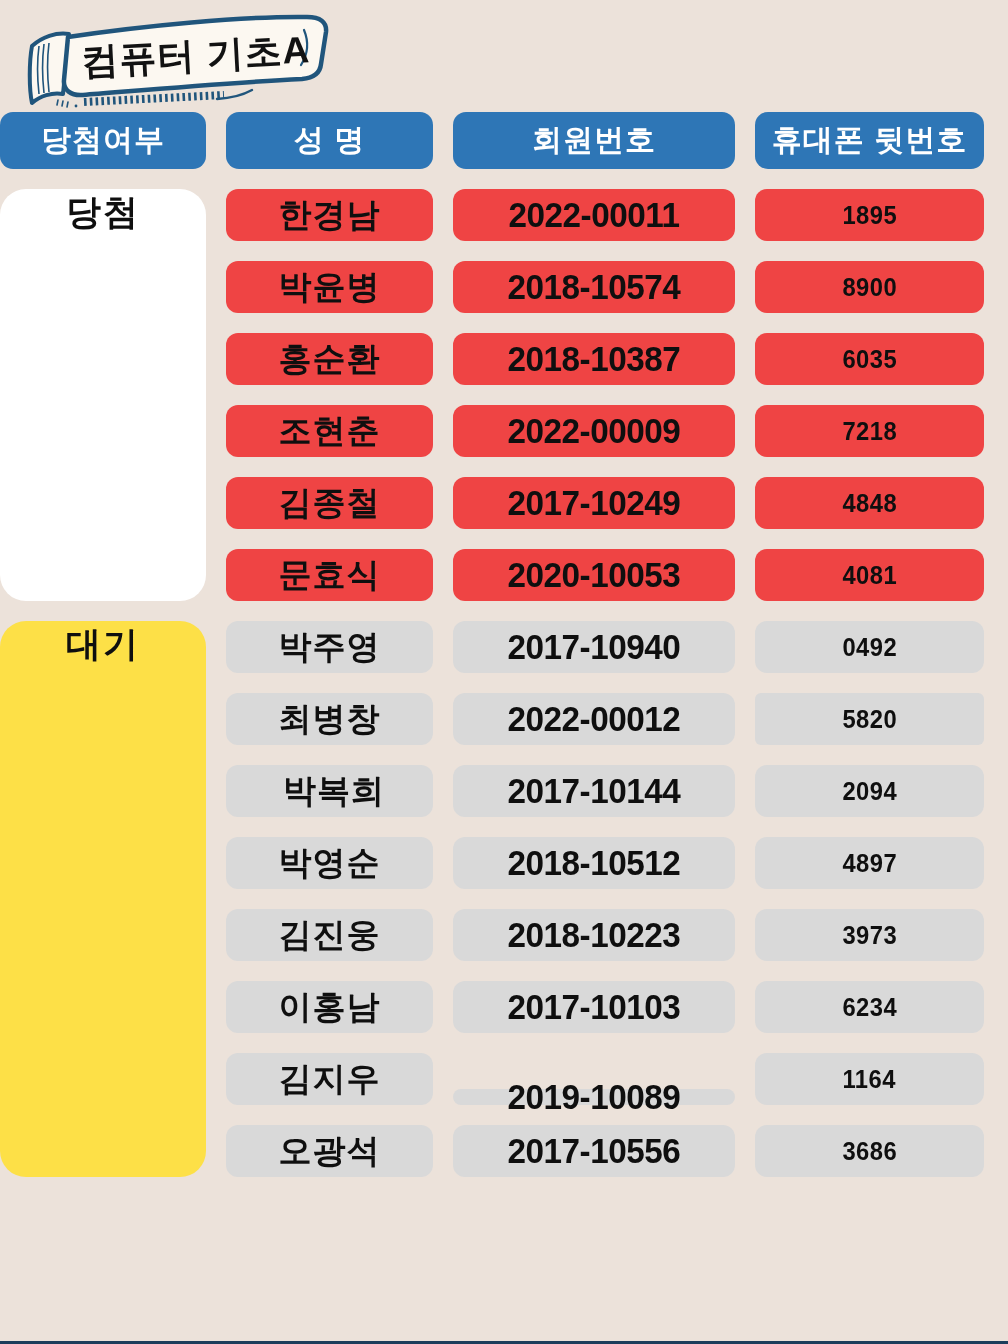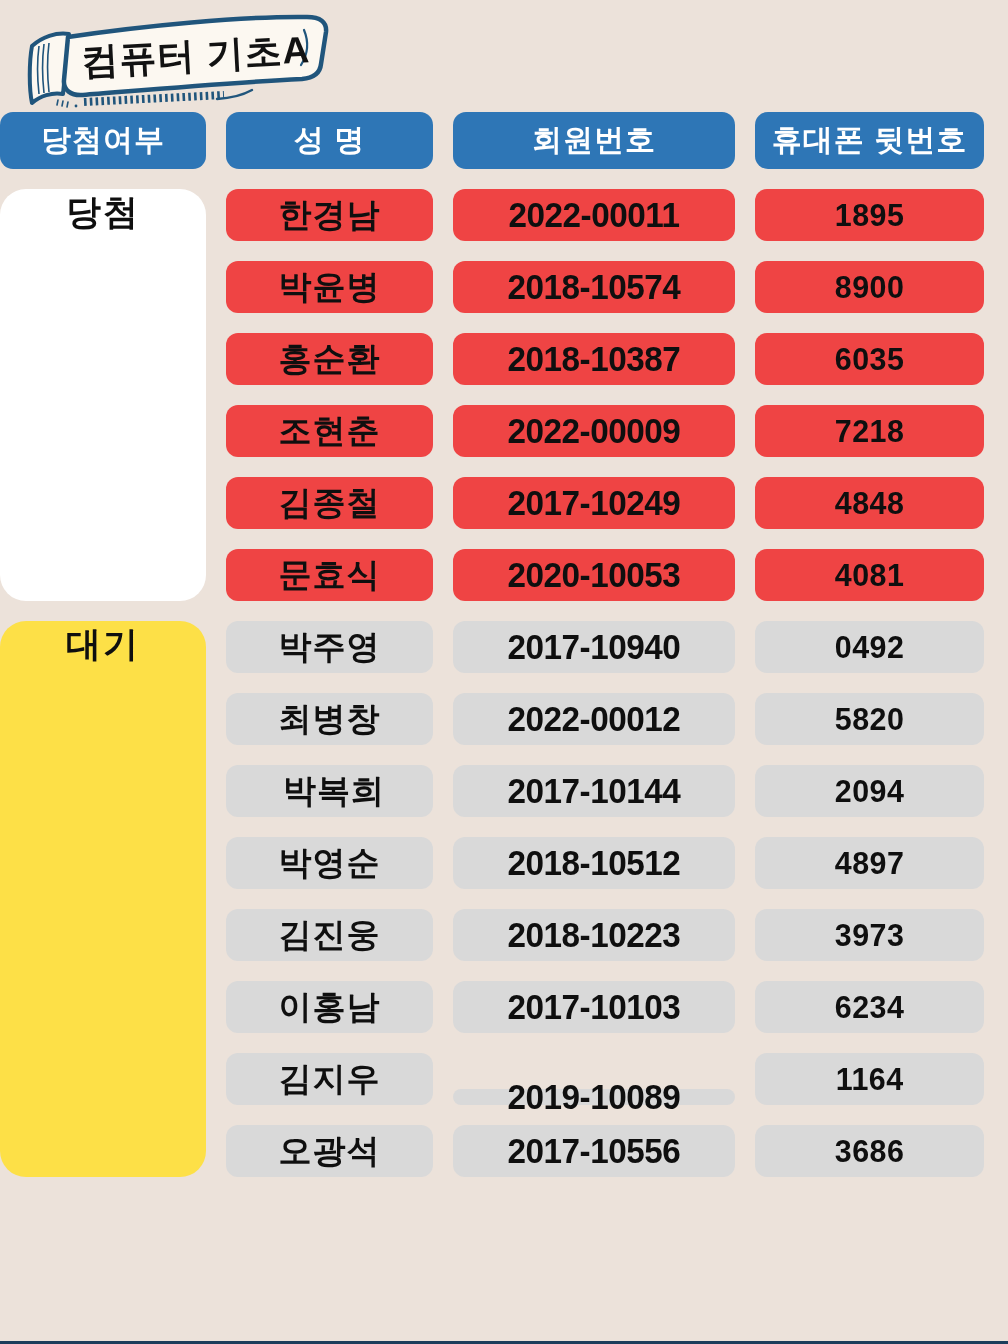--- a/index.html
+++ b/index.html
@@ -58,21 +58,21 @@
     display: flex;
     align-items: center;
     justify-content: center;
     font-weight: 800;
     color: #0f0f0f;
     background: #ef4444;
   }
   .cell.c-gray { background: #d9d9d9; }
   .c-name  { grid-column: 2; font-size: 33px; letter-spacing: 1px; }
   .c-member{ grid-column: 3; font-size: 35px; letter-spacing: -0.5px; }
-  .c-phone { grid-column: 4; font-size: 32px; letter-spacing: 0.5px; }
+  .c-phone { grid-column: 4; font-size: 25px; letter-spacing: 0.5px; }
   .c-member .num, .c-phone .num { display: inline-block; transform: scaleX(0.95); }
 
   .group {
     grid-column: 1;
     border-radius: 26px;
     display: flex;
     align-items: flex-start;
     justify-content: center;
     font-size: 35px;
     font-weight: 800;
@@ -199,21 +199,21 @@
   <div class="cell c-phone c-gray" style="grid-row: 8;">
     <span class="num">0492</span>
   </div>
 
   <div class="cell c-name c-gray" style="grid-row: 9;">
     <span>최병창</span>
   </div>
   <div class="cell c-member c-gray" style="grid-row: 9;">
     <span class="num">2022-00012</span>
   </div>
-  <div class="cell c-phone c-gray" style="grid-row: 9;">
+  <div class="cell c-phone c-gray" style="grid-row: 9; border-radius: 6px;">
     <span class="num">5820</span>
   </div>
 
   <div class="cell c-name c-gray" style="grid-row: 10; padding-left: 9px;">
     <span>박복희</span>
   </div>
   <div class="cell c-member c-gray" style="grid-row: 10;">
     <span class="num">2017-10144</span>
   </div>
   <div class="cell c-phone c-gray" style="grid-row: 10;">

